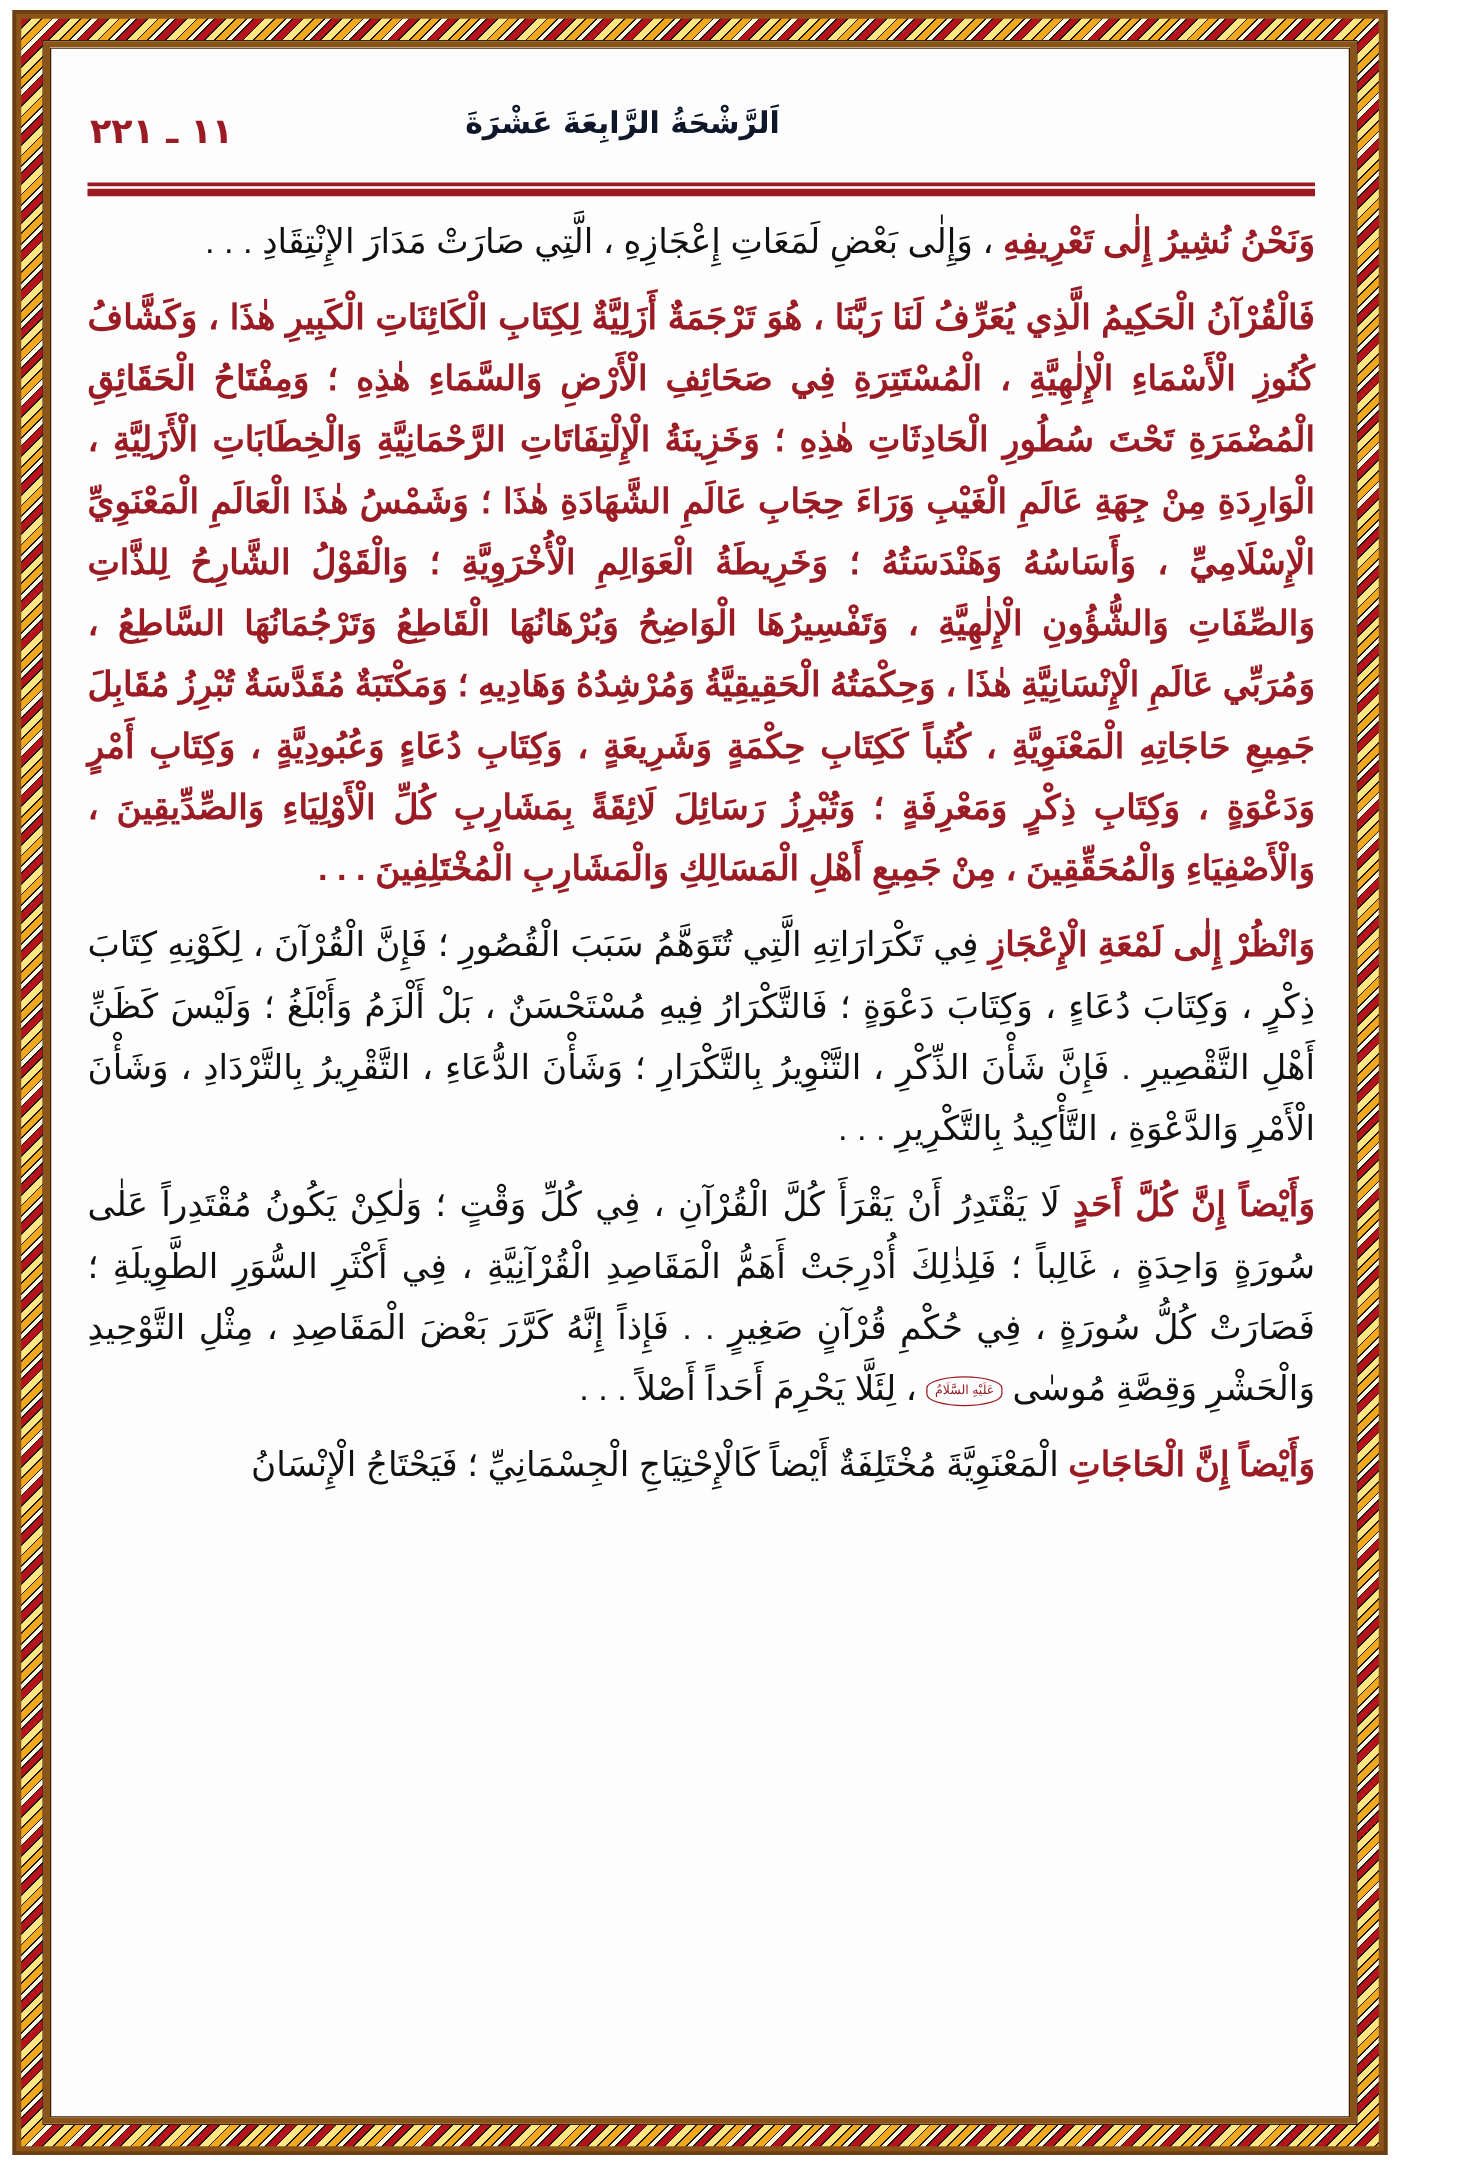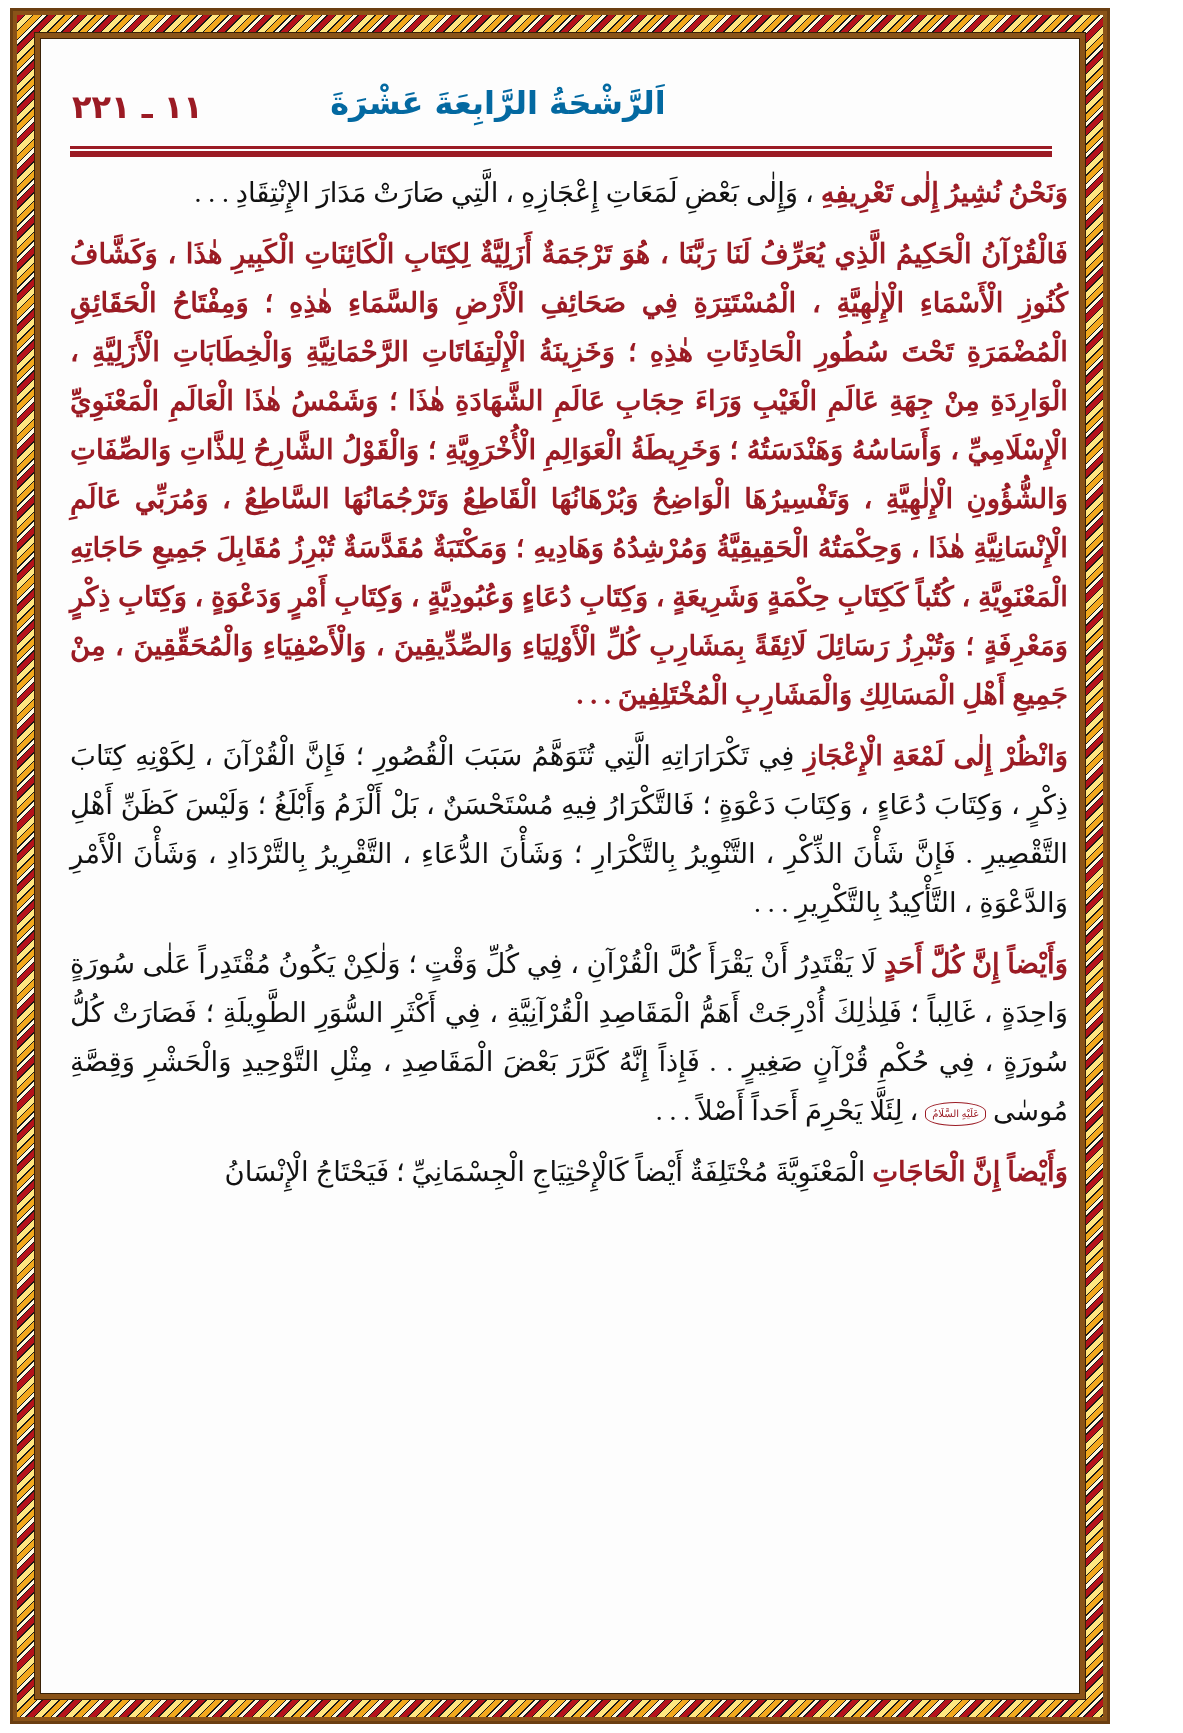--- a/index.html
+++ b/index.html
@@ -36,38 +36,38 @@
       padding: 0 28px 0 24px;
     }
 
     .header {
       position: relative; height: 100px;
     }
     .header-title {
       position: absolute; right: 0; left: 0; top: 46px;
       text-align: center;
       font-family: "DejaVu Sans", sans-serif; font-weight: bold;
-      font-size: 32px; color: #0369a1;
+      font-size: 24px; color: #0f172a;
       padding-right: 120px;
     }
     .header-page {
       position: absolute; left: 8px; top: 50px;
       font-family: "DejaVu Sans", sans-serif; font-weight: bold;
-      font-size: 32px; color: #9b1b24; direction: rtl;
+      font-size: 28px; color: #9b1b24; direction: rtl;
     }
     .rule-thin {
       position: absolute; left: 6px; right: 0; top: 108px; height: 3px; background: #9b1b24;
     }
     .rule-thick {
       position: absolute; left: 6px; right: 0; top: 113px; height: 6px; background: #9b1b24;
     }
 
     .body-text {
-      position: absolute; left: 30px; right: 12px; top: 130px;
-      font-family: Liberation Serif, serif;
+      position: absolute; left: 30px; right: 28px; top: 130px;
+      font-family: Liberation Sans, sans-serif;
       font-size: 27.5px; line-height: 49px;
       text-align: justify; text-align-last: right;
       color: #111111;
     }
     .para { margin: 0 0 12px 0; }
     .red { color: #9b1b24; font-weight: bold; }
     .black { color: #111111; }
     .honorific {
       display: inline-block; font-size: 10px; line-height: 18px;
       color: #9b1b24; border: 1.5px solid #9b1b24; border-radius: 50% / 40%;

